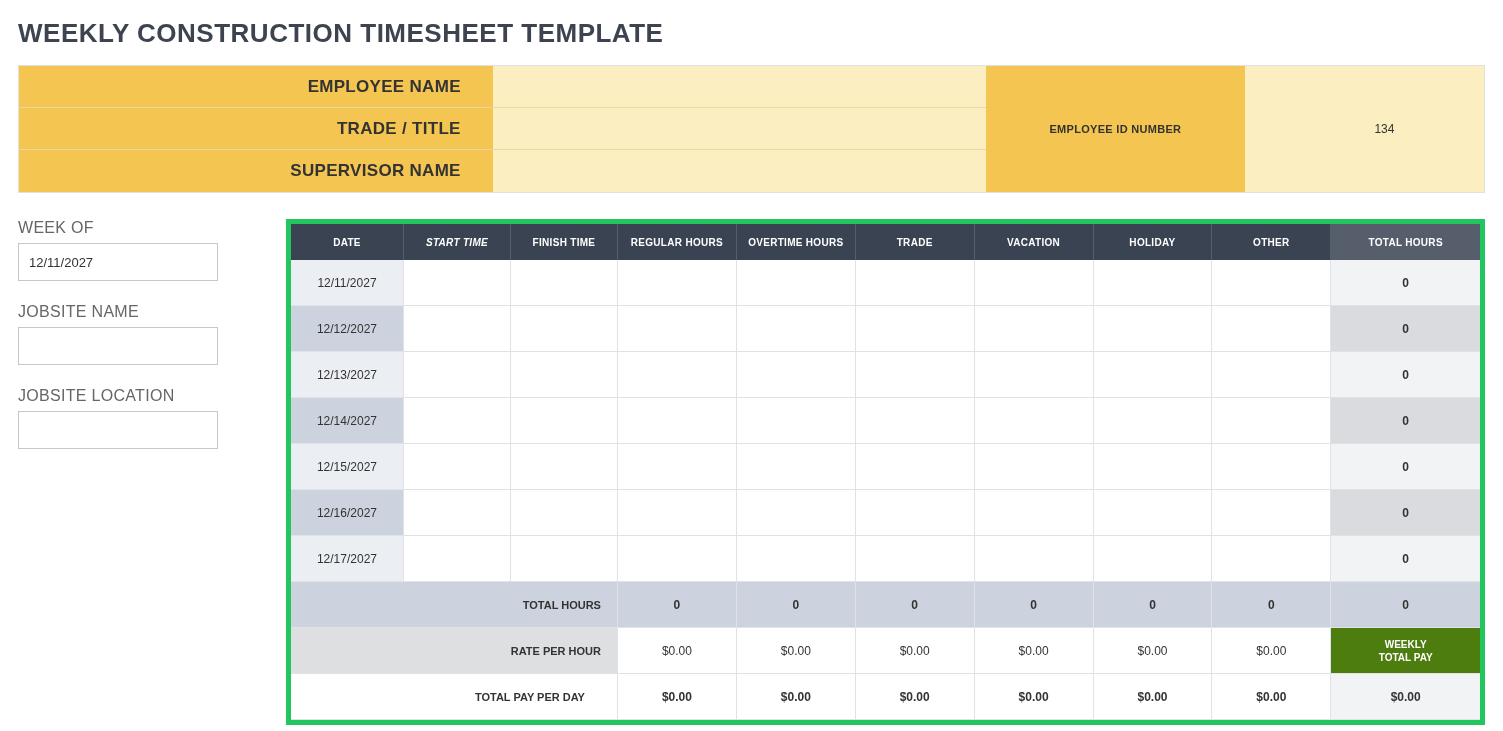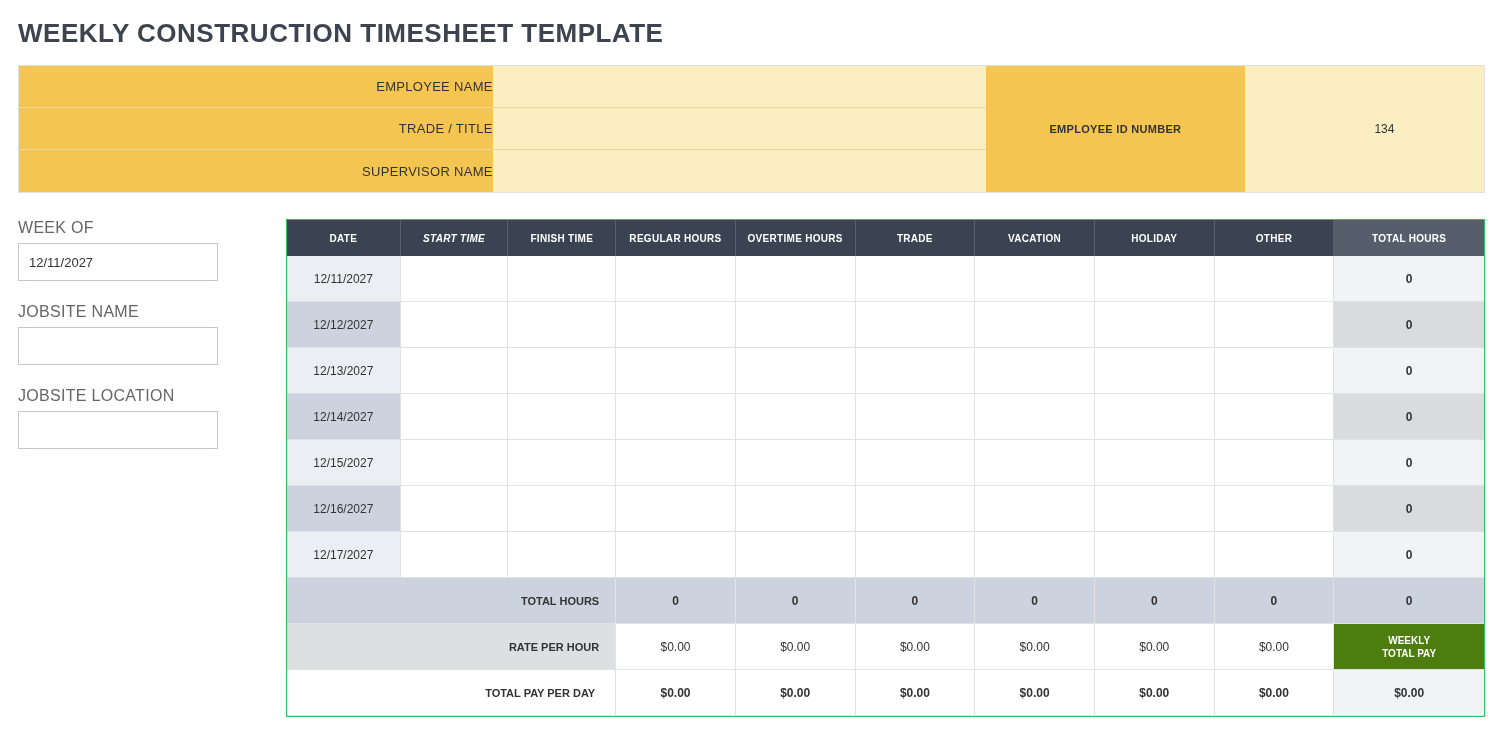--- a/index.html
+++ b/index.html
@@ -5,54 +5,54 @@
 * { box-sizing: border-box; margin: 0; padding: 0; }
 body { font-family: Arial, Helvetica, sans-serif; background: #fff; padding: 18px; color: #333; }
 
 .title { font-size: 26px; font-weight: 700; letter-spacing: 0.5px; color: #3d4450; margin-bottom: 16px; }
 
 
 .info-block { display: flex; border: 1px solid #e0e0e0; margin-bottom: 26px; }
 .info-left { flex: 0 0 66%; display: flex; flex-direction: column; }
 .info-row { display: flex; height: 42px; border-bottom: 1px solid #e9d9a0; }
 .info-row:last-child { border-bottom: none; }
-.info-label { flex: 0 0 49%; background: #f5c551; display: flex; align-items: center; justify-content: flex-end; padding-right: 0; font-size: 13px; font-weight: 400; letter-spacing: 0.3px; }
+.info-label { flex: 0 0 49%; background: #f5c551; display: flex; align-items: center; justify-content: flex-end; padding-right: 32px; font-size: 17px; font-weight: 700; letter-spacing: 0.3px; }
 .info-value { flex: 1; background: #fbeec1; display: flex; align-items: center; padding-left: 12px; font-size: 12px; }
 .info-right { flex: 1; display: flex; }
 .info-right-label { flex: 0 0 52%; background: #f5c551; display: flex; align-items: center; justify-content: center; font-size: 11px; font-weight: 700; letter-spacing: 0.3px; }
 .info-right-value { flex: 1; background: #fbeec1; display: flex; align-items: center; justify-content: center; font-size: 12px; padding-left: 40px; }
 
 
 .main { display: flex; gap: 20px; }
 .side { flex: 0 0 200px; }
 .side-label { font-size: 16px; font-weight: 500; color: #666; letter-spacing: 0.3px; margin-bottom: 6px; }
 .side-input { width: 100%; height: 38px; border: 1px solid #c4c8cc; padding: 0 10px; font-size: 13px; color: #333; margin-bottom: 22px; background: #fff; font-family: inherit; }
 
-.grid { flex: 1; border: 1px solid #22c55e; margin-left: 48px; }
+.grid { flex: 1; border: 5px solid #22c55e; margin-left: 48px; }
 .g-header { display: flex; background: #3a4351; color: #fff; height: 36px; }
 .g-header > div { display: flex; align-items: center; justify-content: center; font-size: 10px; font-weight: 700; letter-spacing: 0.3px; border-right: 1px solid #55606f; }
 .g-header > div:last-child { border-right: none; background: #565e6c; }
 
 .g-row { display: flex; height: 46px; }
 .g-row > div { display: flex; align-items: center; justify-content: center; font-size: 12px; border-right: 1px solid #e0e2e5; border-bottom: 1px solid #e0e2e5; background: #fff; }
 .g-row > div:last-child { border-right: none; }
 .g-row .c-date { background: #ebeef3; }
 .g-row.alt .c-date { background: #cdd3de; }
 .g-row .c-total { background: #f2f3f5; font-weight: 700; }
 .g-row.alt .c-total { background: #d9dbde; }
 
 .g-footer { display: flex; height: 46px; }
 .g-footer > div { display: flex; align-items: center; justify-content: center; border-right: 1px solid #e0e2e5; border-bottom: 1px solid #e0e2e5; font-size: 12px; }
 .g-footer > div:last-child { border-right: none; }
 .f-totalhours .f-label { background: #cdd3de; font-weight: 700; font-size: 11px; justify-content: flex-end; padding-right: 16px; }
 .f-totalhours > div { background: #cdd3de; font-weight: 700; }
 .f-rate .f-label { background: #dedfe1; font-weight: 700; font-size: 11px; justify-content: flex-end; padding-right: 16px; }
 .f-rate > div { background: #fff; }
 .f-rate .c-total { background: #4d7c0f; color: #fff; font-weight: 700; font-size: 10px; line-height: 1.3; text-align: center; }
-.f-pay .f-label { background: #fff; font-weight: 700; font-size: 11px; justify-content: flex-end; padding-right: 20px; }
+.f-pay .f-label { background: #fff; font-weight: 700; font-size: 11px; justify-content: flex-end; padding-right: 32px; }
 .f-pay > div { background: #fff; font-weight: 700; }
 .f-pay .c-total { background: #f2f3f5; }
 
 
 .c-date  { flex: 0 0 9.5%; }
 .c-start { flex: 0 0 9%; font-style: italic; }
 .c-finish{ flex: 0 0 9%; }
 .c-reg   { flex: 0 0 10%; }
 .c-ot    { flex: 0 0 10%; }
 .c-sick  { flex: 0 0 10%; }

